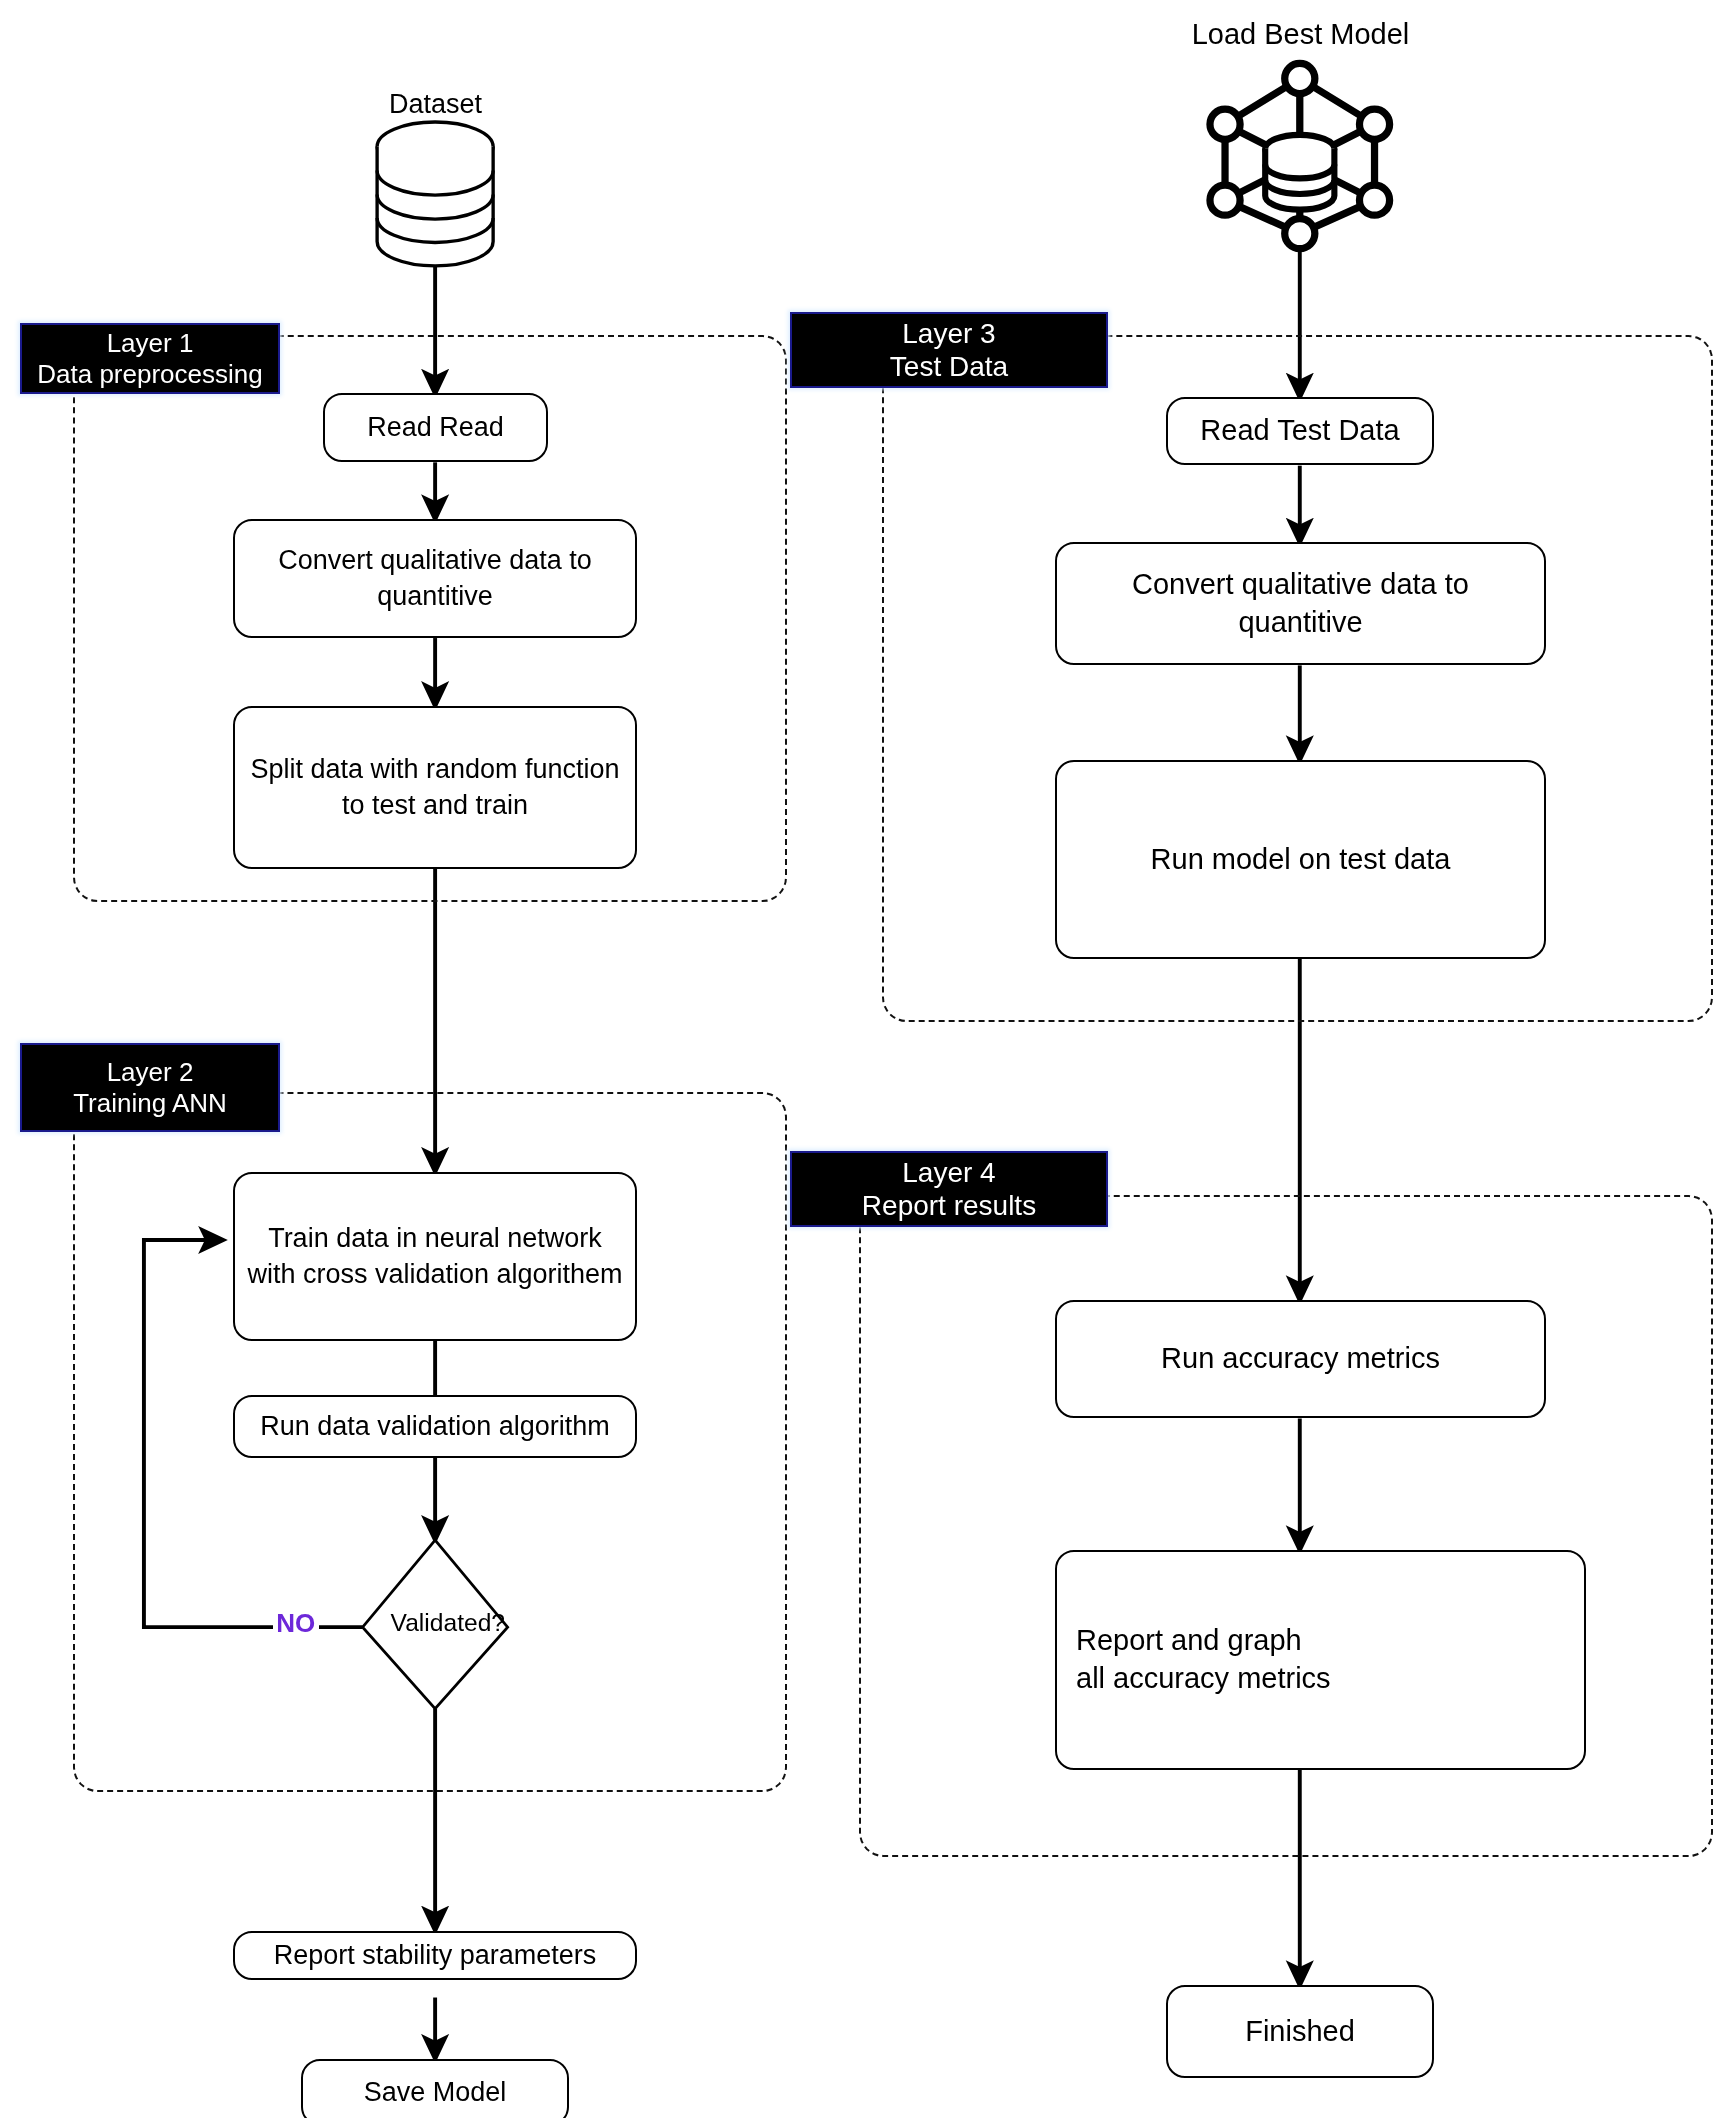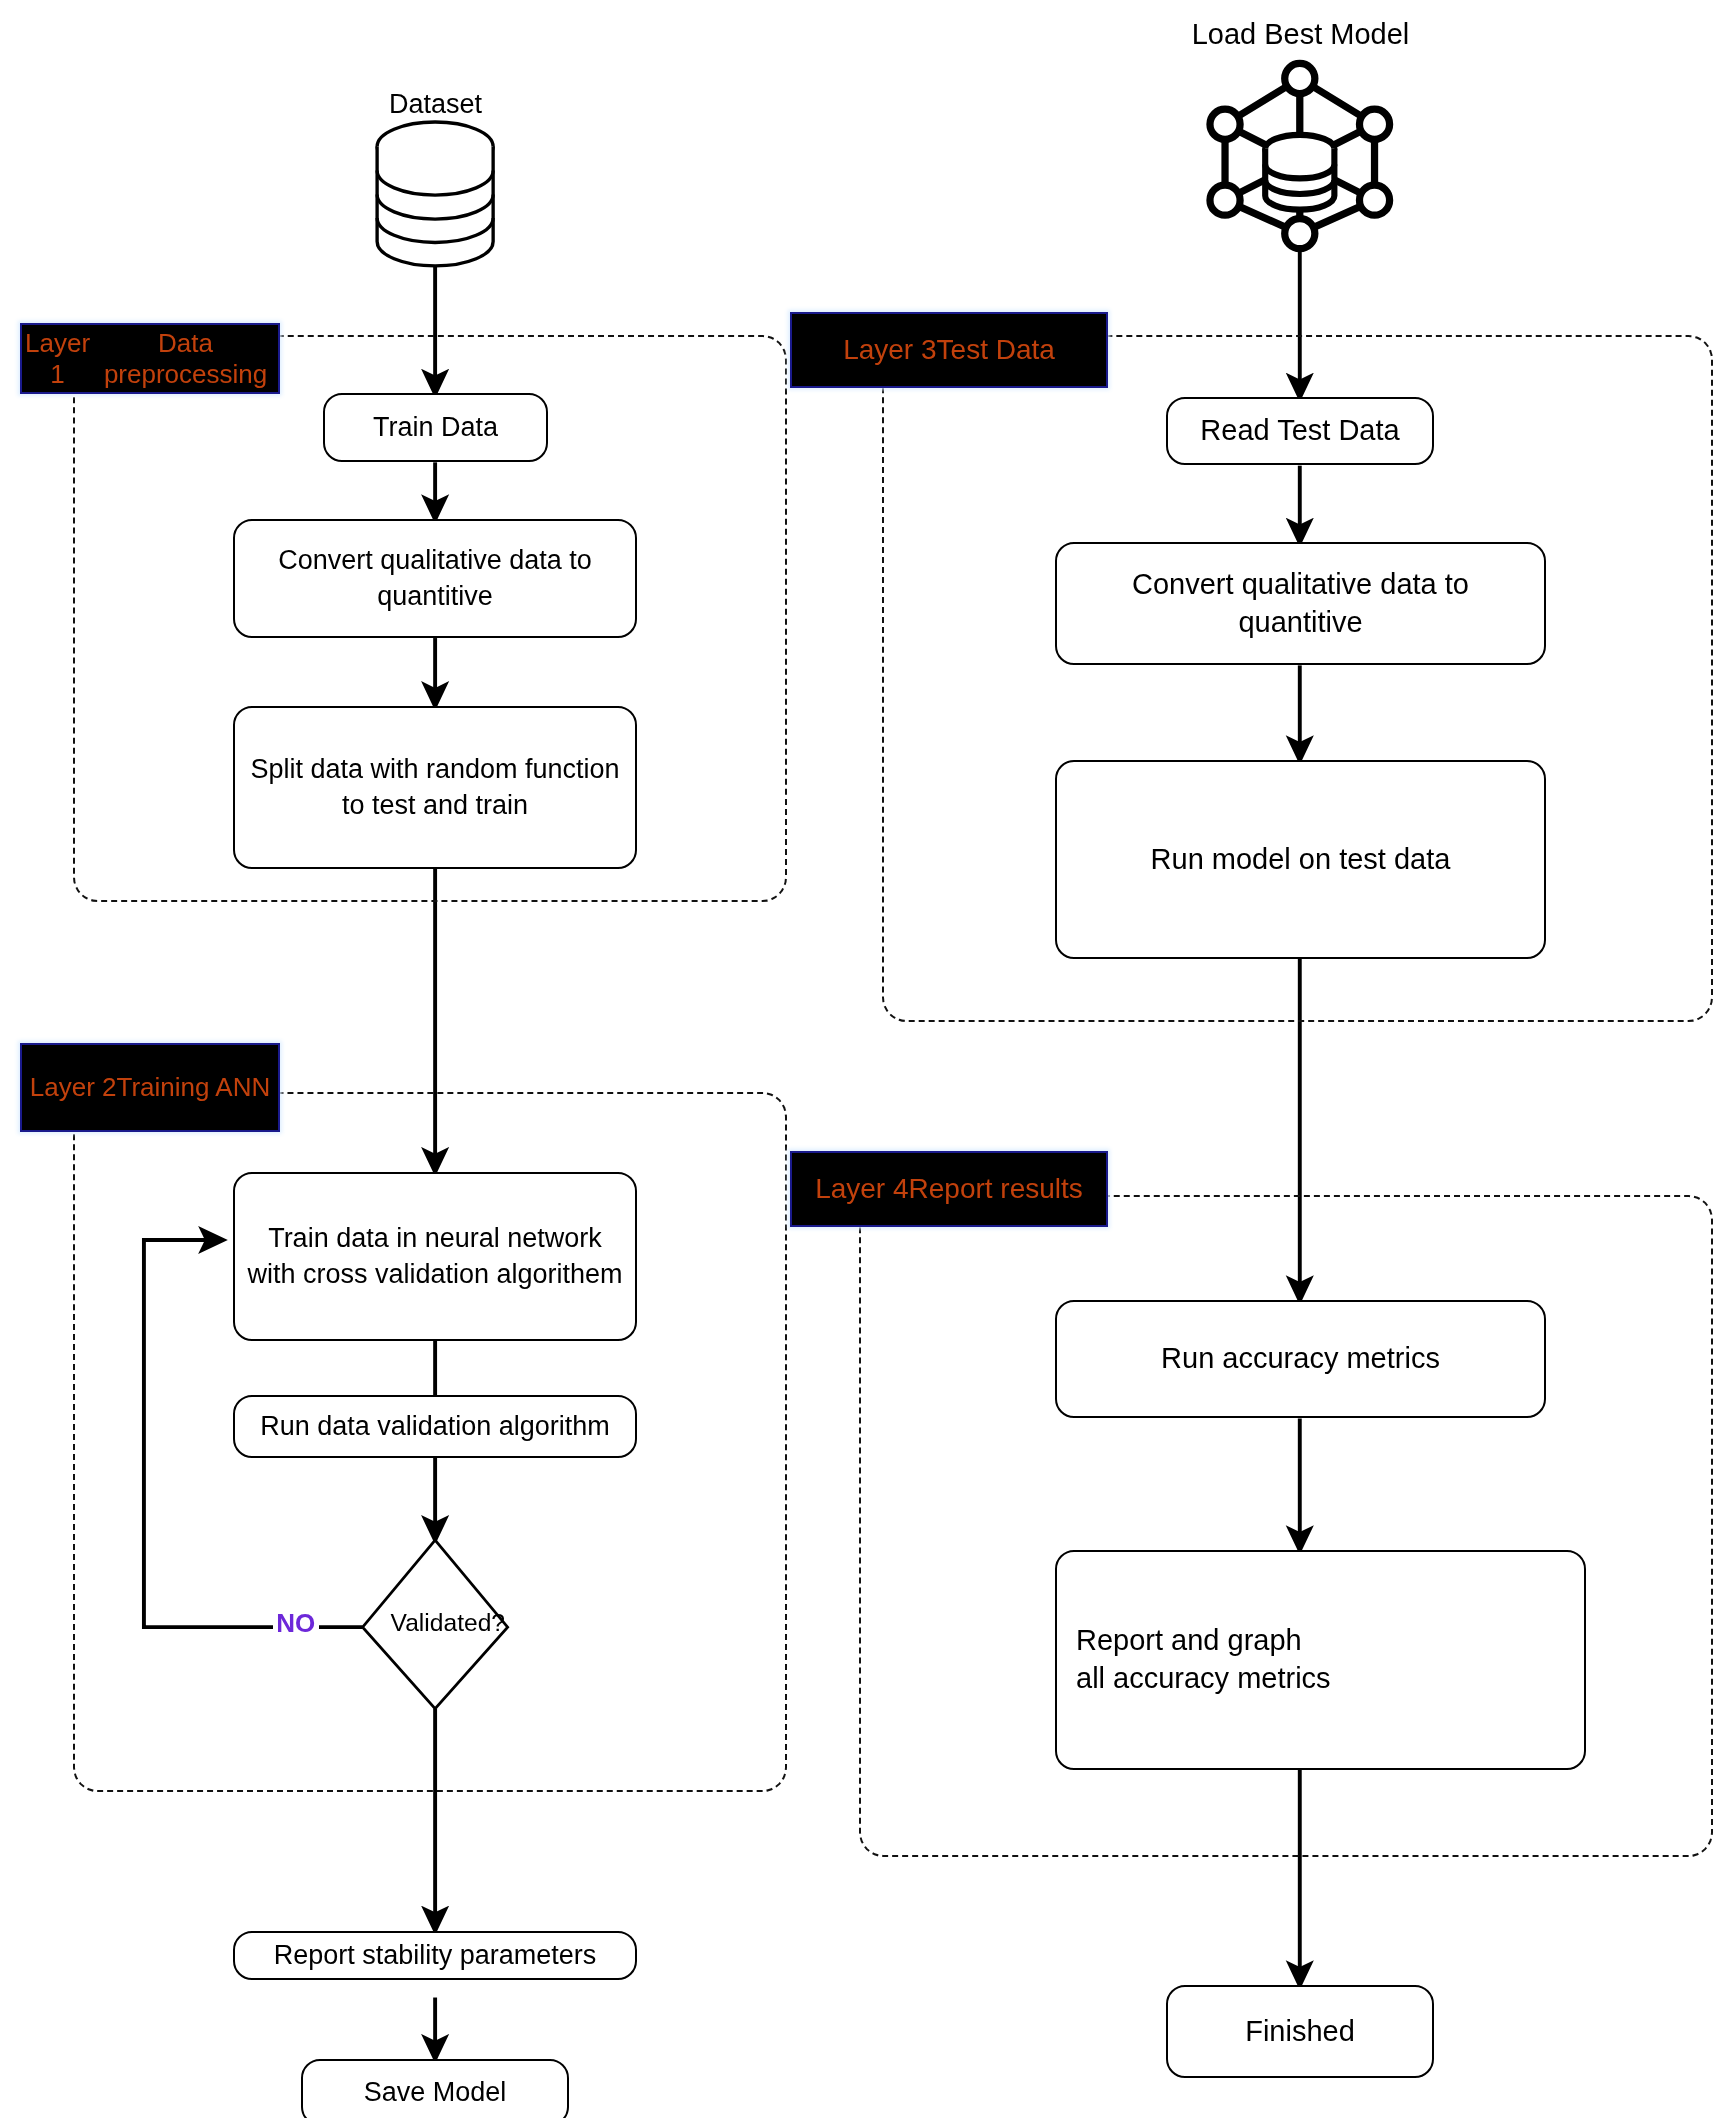--- a/index.html
+++ b/index.html
@@ -48,22 +48,23 @@
     border-radius:24.6px;
     background:transparent;
     z-index:1;
   }
   
   .layer-tag{
     position:absolute;
     box-sizing:border-box;
     background:#000000;
     border:2.2px solid #1a1a8c;
-    color:#c2410c;
+    color:#ffffff;
     display:flex;
+    flex-direction:column;
     align-items:center;
     justify-content:center;
     text-align:center;
     line-height:1.18;
     z-index:30;
     box-shadow:0 0 3.9px 2.2px rgba(222,238,255,0.95);
   }
   .layer-tag .t1{display:block;}
   .layer-tag .t2{display:block;}
 
@@ -217,21 +218,21 @@
   <div class="layer-tag" style="left:790px; top:1151px; width:318px; height:76px; font-size:28px;">
     <span class="t1">Layer 4</span>
     <span class="t2">Report results</span>
   </div>
 
   <div class="caption" style="left:324px; top:73px; width:223px; font-size:27px;">Dataset</div>
 
   <div class="caption" style="left:1133px; top:2.2px; width:335px; font-size:29px;">Load Best Model</div>
 
   <div class="node" style="left:323px; top:393px; width:225px; height:69px; font-size:27px;">
-    <span class="lbl">Train Data</span>
+    <span class="lbl">Read Read</span>
   </div>
 
   <div class="node" style="left:233px; top:519px; width:404px; height:119px; font-size:27px;">
     <span class="lbl">
       <span>Convert qualitative data to</span><br>
       <span>quantitive</span>
     </span>
   </div>
 
   <div class="node" style="left:233px; top:706px; width:404px; height:163px; font-size:27px;">

